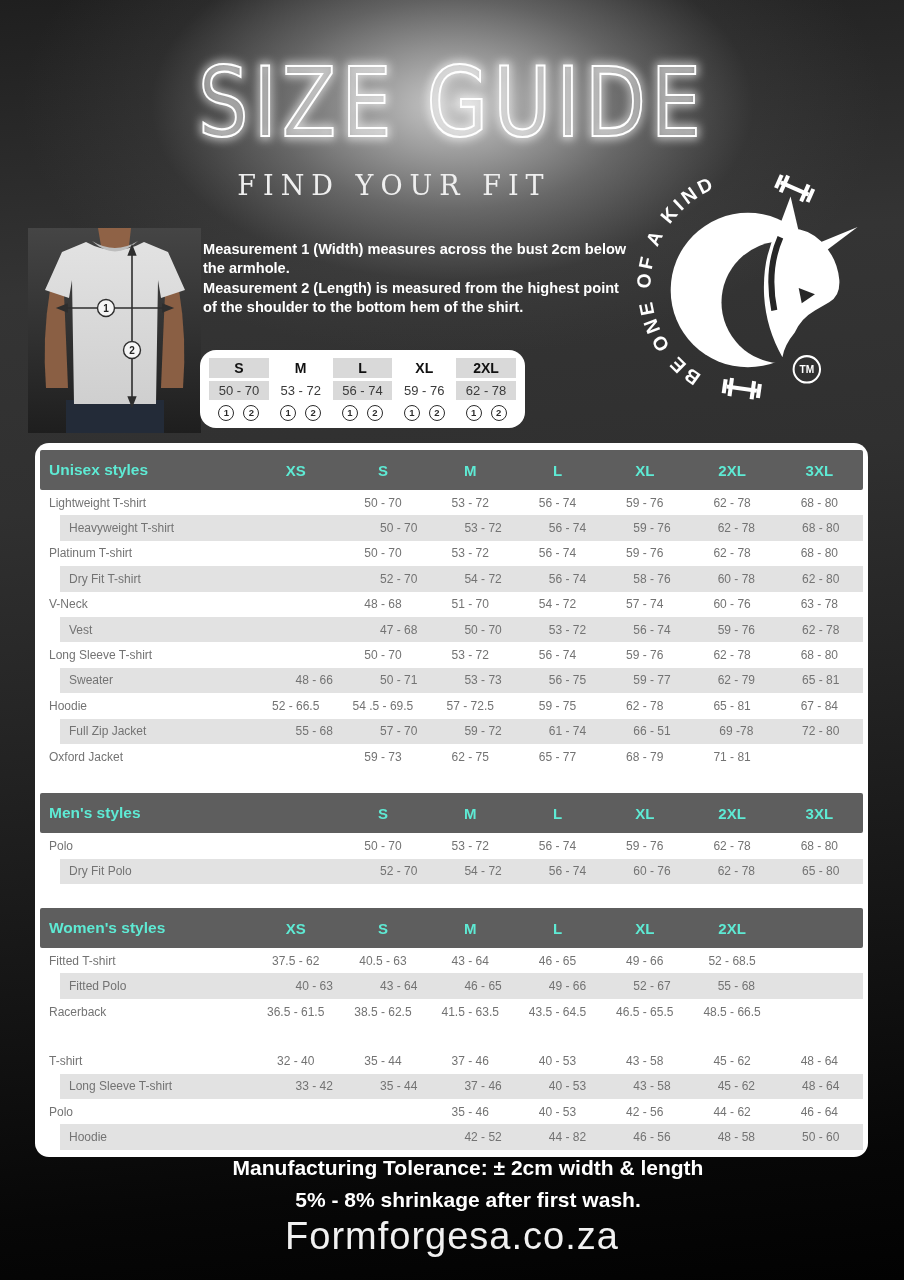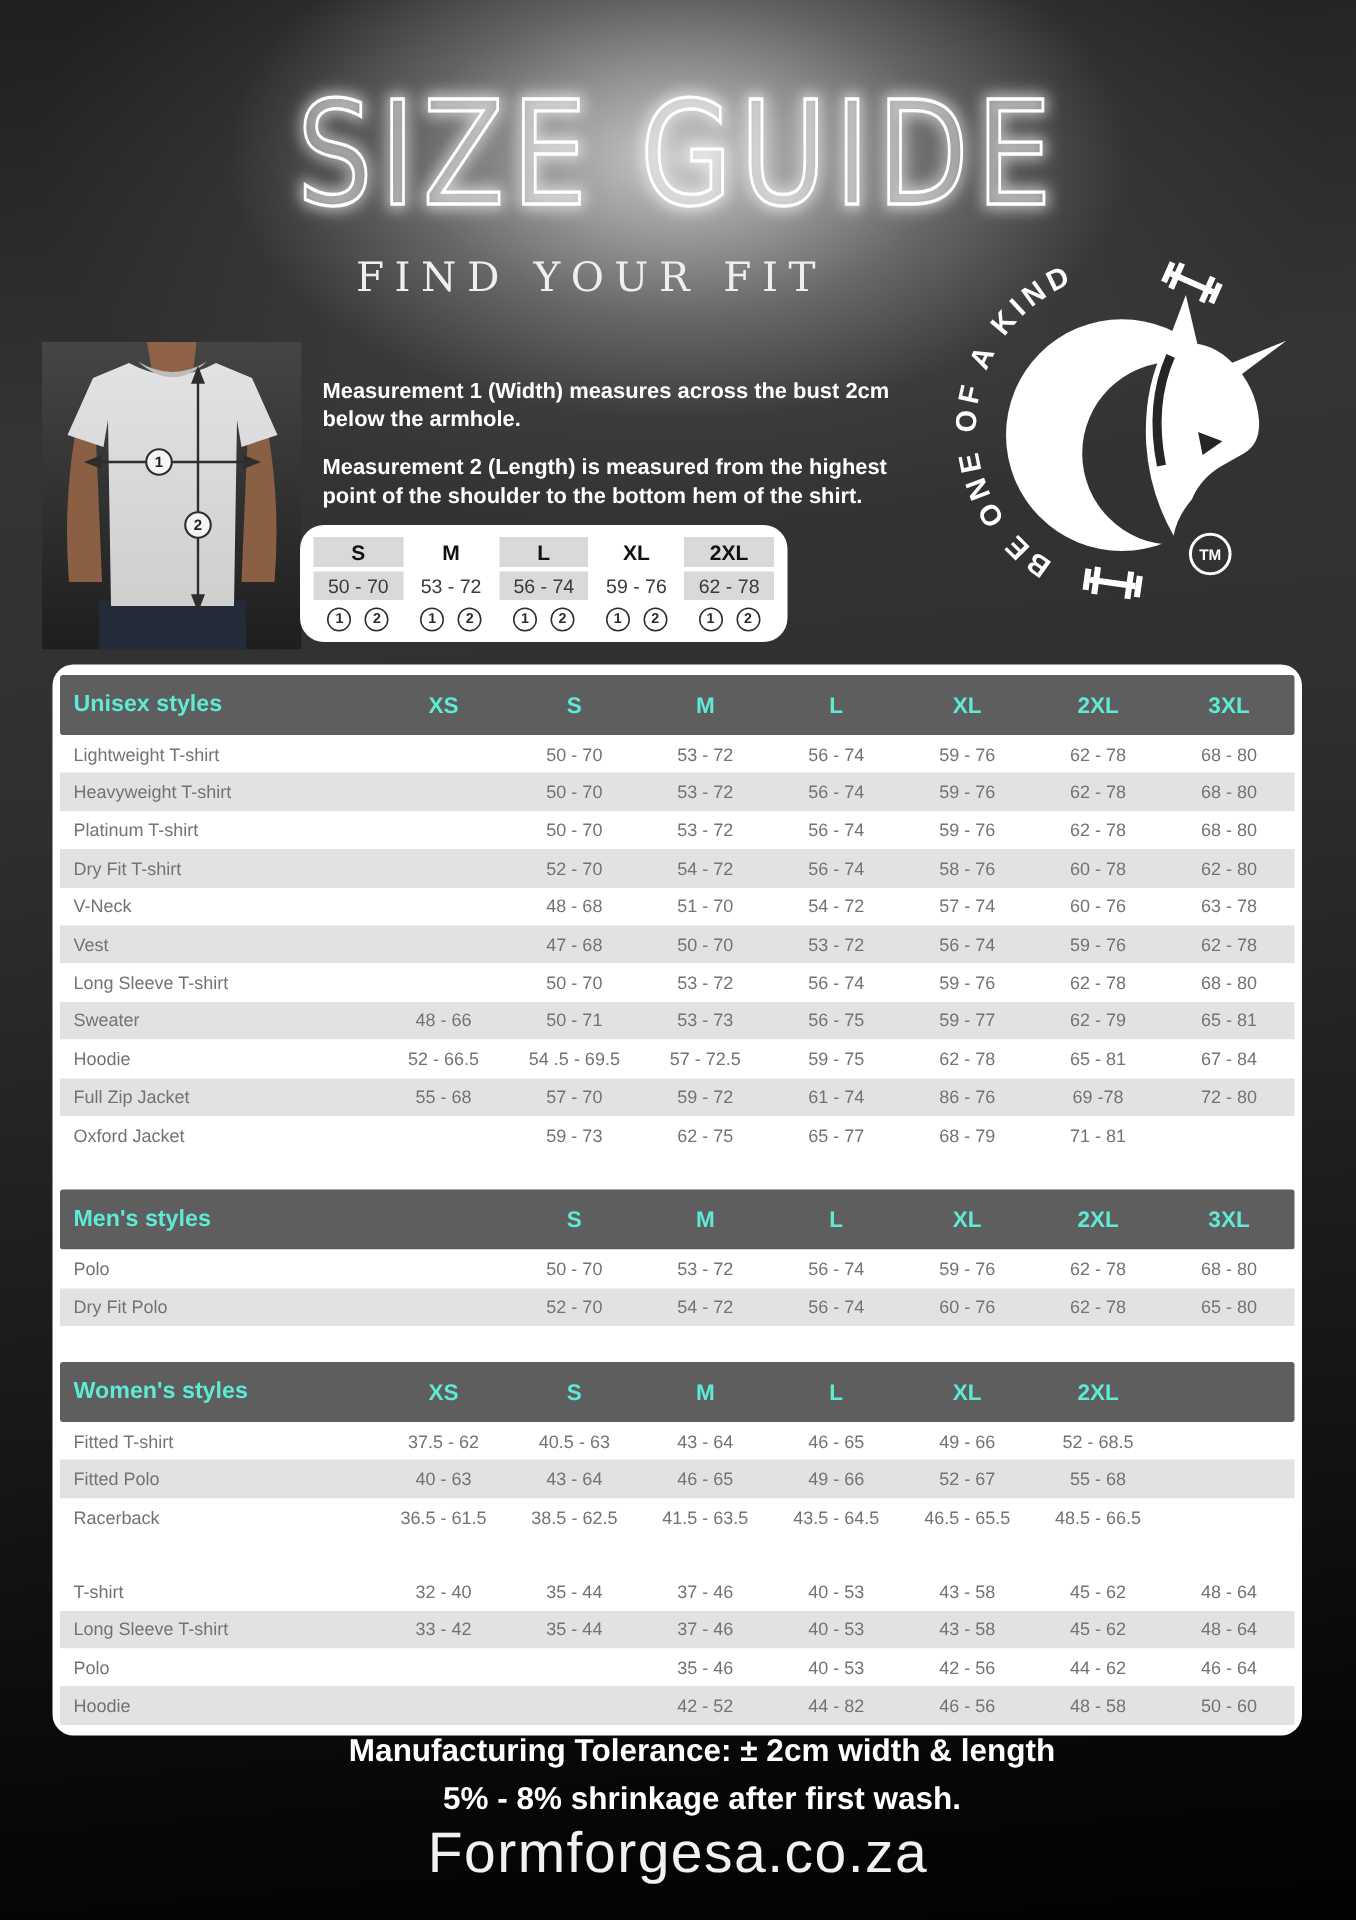--- a/index.html
+++ b/index.html
@@ -15,21 +15,21 @@
   .abs{position:absolute;}
 
   
   .title-svg{left:0;top:26px;width:904px;height:142px;}
   .subtitle{left:0;top:170px;width:788px;text-align:center;
     font-family:"DejaVu Serif", serif;font-size:27px;letter-spacing:7px;color:#efefef;}
 
   
   .instructions{left:203px;top:240px;width:426px;color:#fff;font-weight:bold;
     font-size:14.6px;line-height:1.33;}
-  .instructions p{margin:12px;}
+  .instructions p{margin:0;}
 
   
   .tshirt-fig{left:28px;top:228px;width:173px;height:205px;}
 
   
   .example{left:200px;top:350px;width:325px;background:#fff;border-radius:16px;
     display:grid;grid-template-columns:repeat(5,1fr);padding:8px 9px 7px;box-sizing:border-box;
     column-gap:2px;}
   .excol{display:flex;flex-direction:column;align-items:center;gap:3px;}
   .exhead{width:100%;text-align:center;font-weight:bold;font-size:14px;color:#111;padding:2px 0;}
@@ -46,21 +46,21 @@
   
   .panel{left:35px;top:443px;width:833px;background:#fff;border-radius:14px;
     padding:7px 5px 7px;box-sizing:border-box;}
   .size-section{margin-bottom:24px;}
   .size-section:last-child{margin-bottom:0;}
   .trow{display:grid;grid-template-columns:212px repeat(7,1fr);align-items:center;}
   .thead{background:#5e5e5e;color:#5eead4;height:40px;border-radius:2px;}
   .httl{font-size:15.5px;font-weight:bold;}
   .colhead{text-align:center;font-size:15px;font-weight:bold;}
   .drow{height:25.4px;font-size:12px;color:#737373;background:#fff;}
-  .drow.alt{background:#e2e2e2;}
+  .drow.alt{background:#e2e2e2;margin-left:20px;}
   .cell{text-align:center;}
   .namecell{text-align:left;padding-left:9px;}
 
   
   .tolerance{left:16px;top:1152px;width:904px;text-align:center;color:#fff;
     font-weight:bold;font-size:21px;line-height:1.5;}
   .website{left:0;top:1215px;width:904px;text-align:center;color:#f1f1f1;
     font-size:38px;letter-spacing:1px;}
 </style>
 </head>
@@ -308,21 +308,21 @@
         <div class="cell">62 - 78</div>
         <div class="cell">65 - 81</div>
         <div class="cell">67 - 84</div>
       </div>
       <div class="trow drow alt">
         <div class="cell namecell">Full Zip Jacket</div>
         <div class="cell">55 - 68</div>
         <div class="cell">57 - 70</div>
         <div class="cell">59 - 72</div>
         <div class="cell">61 - 74</div>
-        <div class="cell">86 - 76</div>
+        <div class="cell">66 - 51</div>
         <div class="cell">69 -78</div>
         <div class="cell">72 - 80</div>
       </div>
       <div class="trow drow">
         <div class="cell namecell">Oxford Jacket</div>
         <div class="cell"></div>
         <div class="cell">59 - 73</div>
         <div class="cell">62 - 75</div>
         <div class="cell">65 - 77</div>
         <div class="cell">68 - 79</div>

